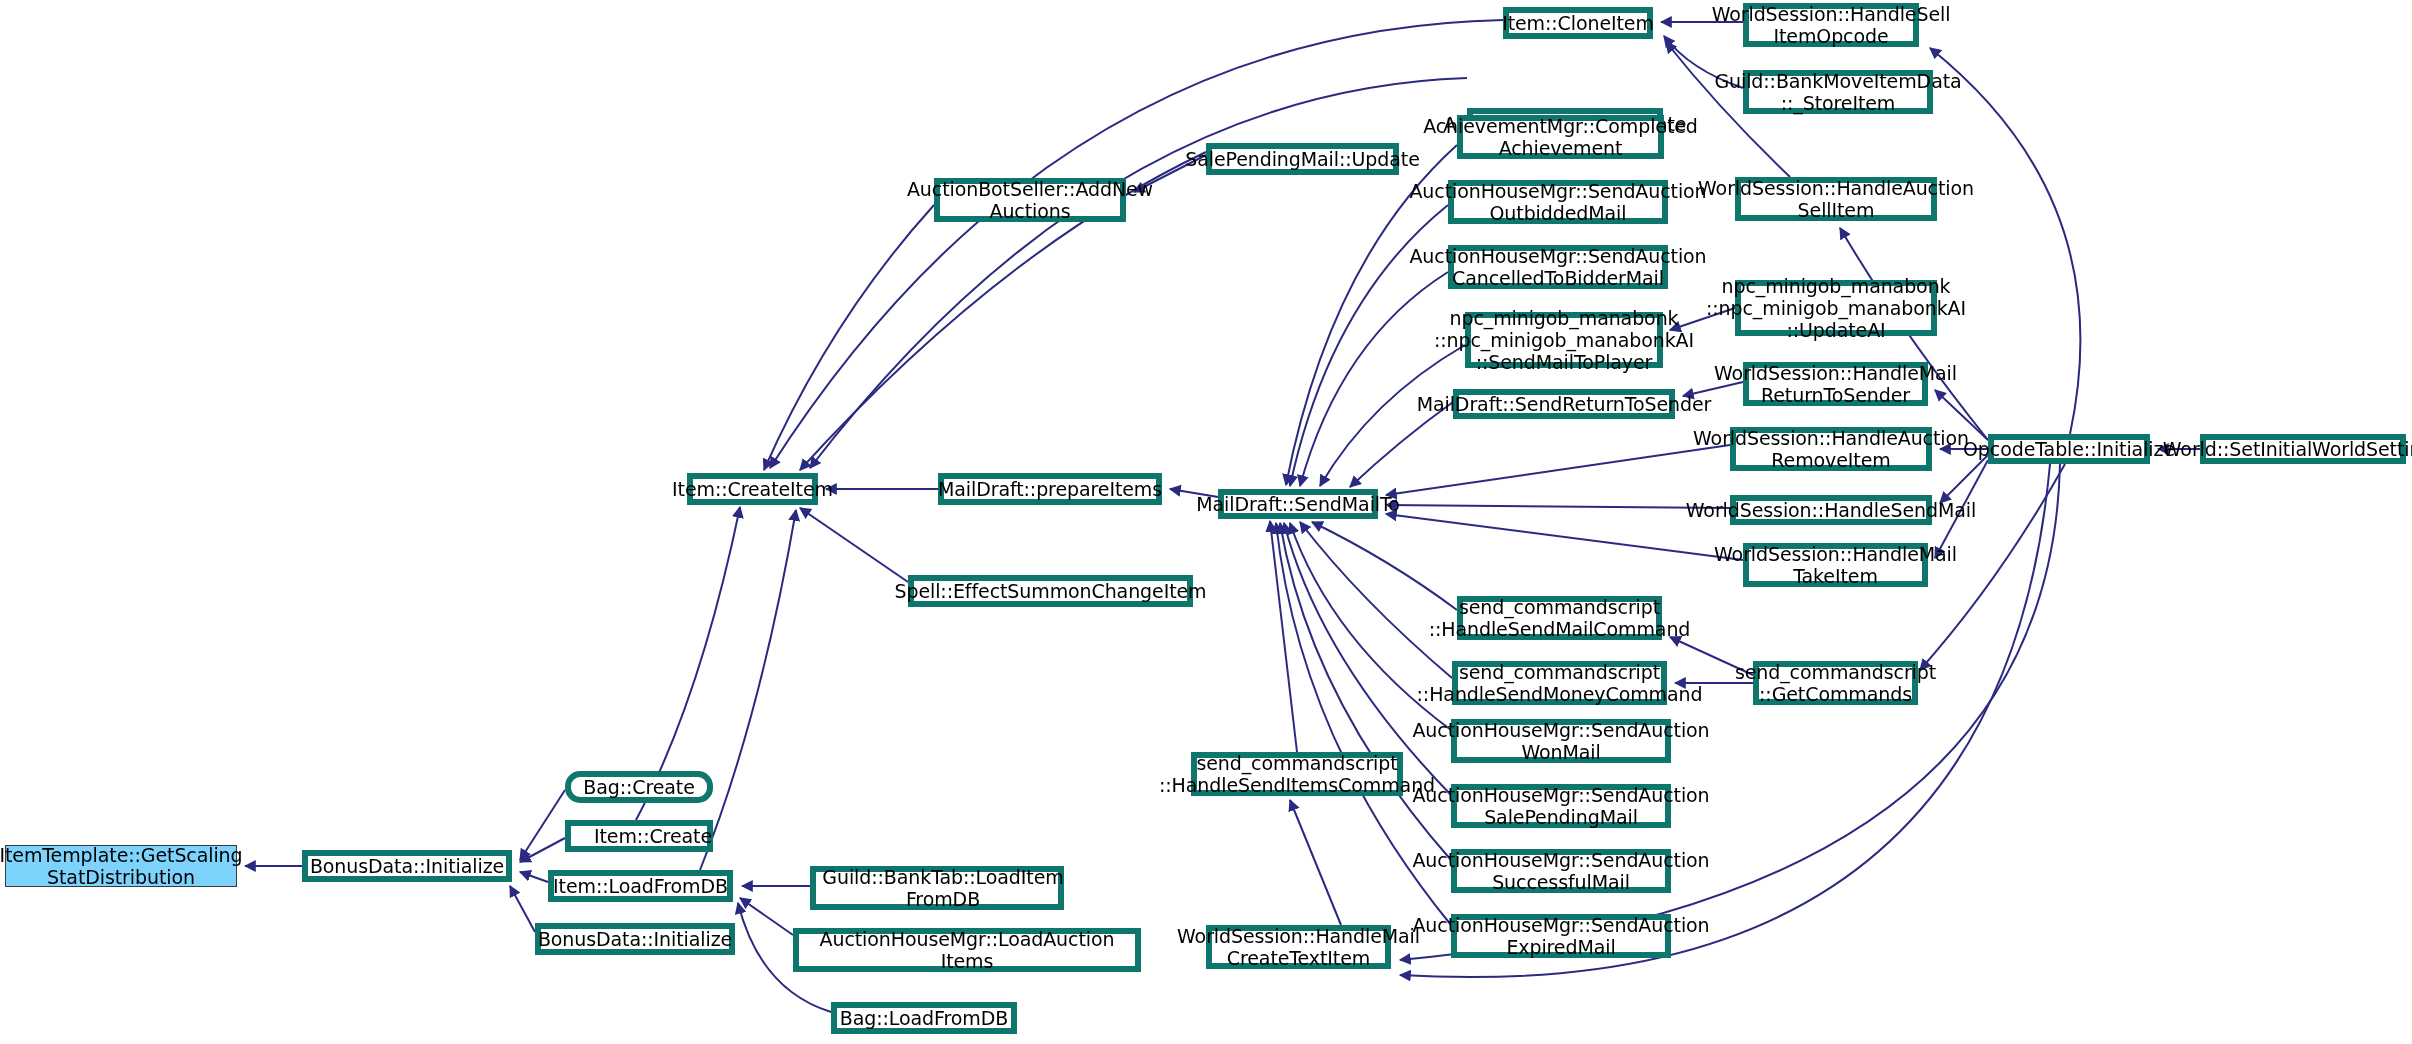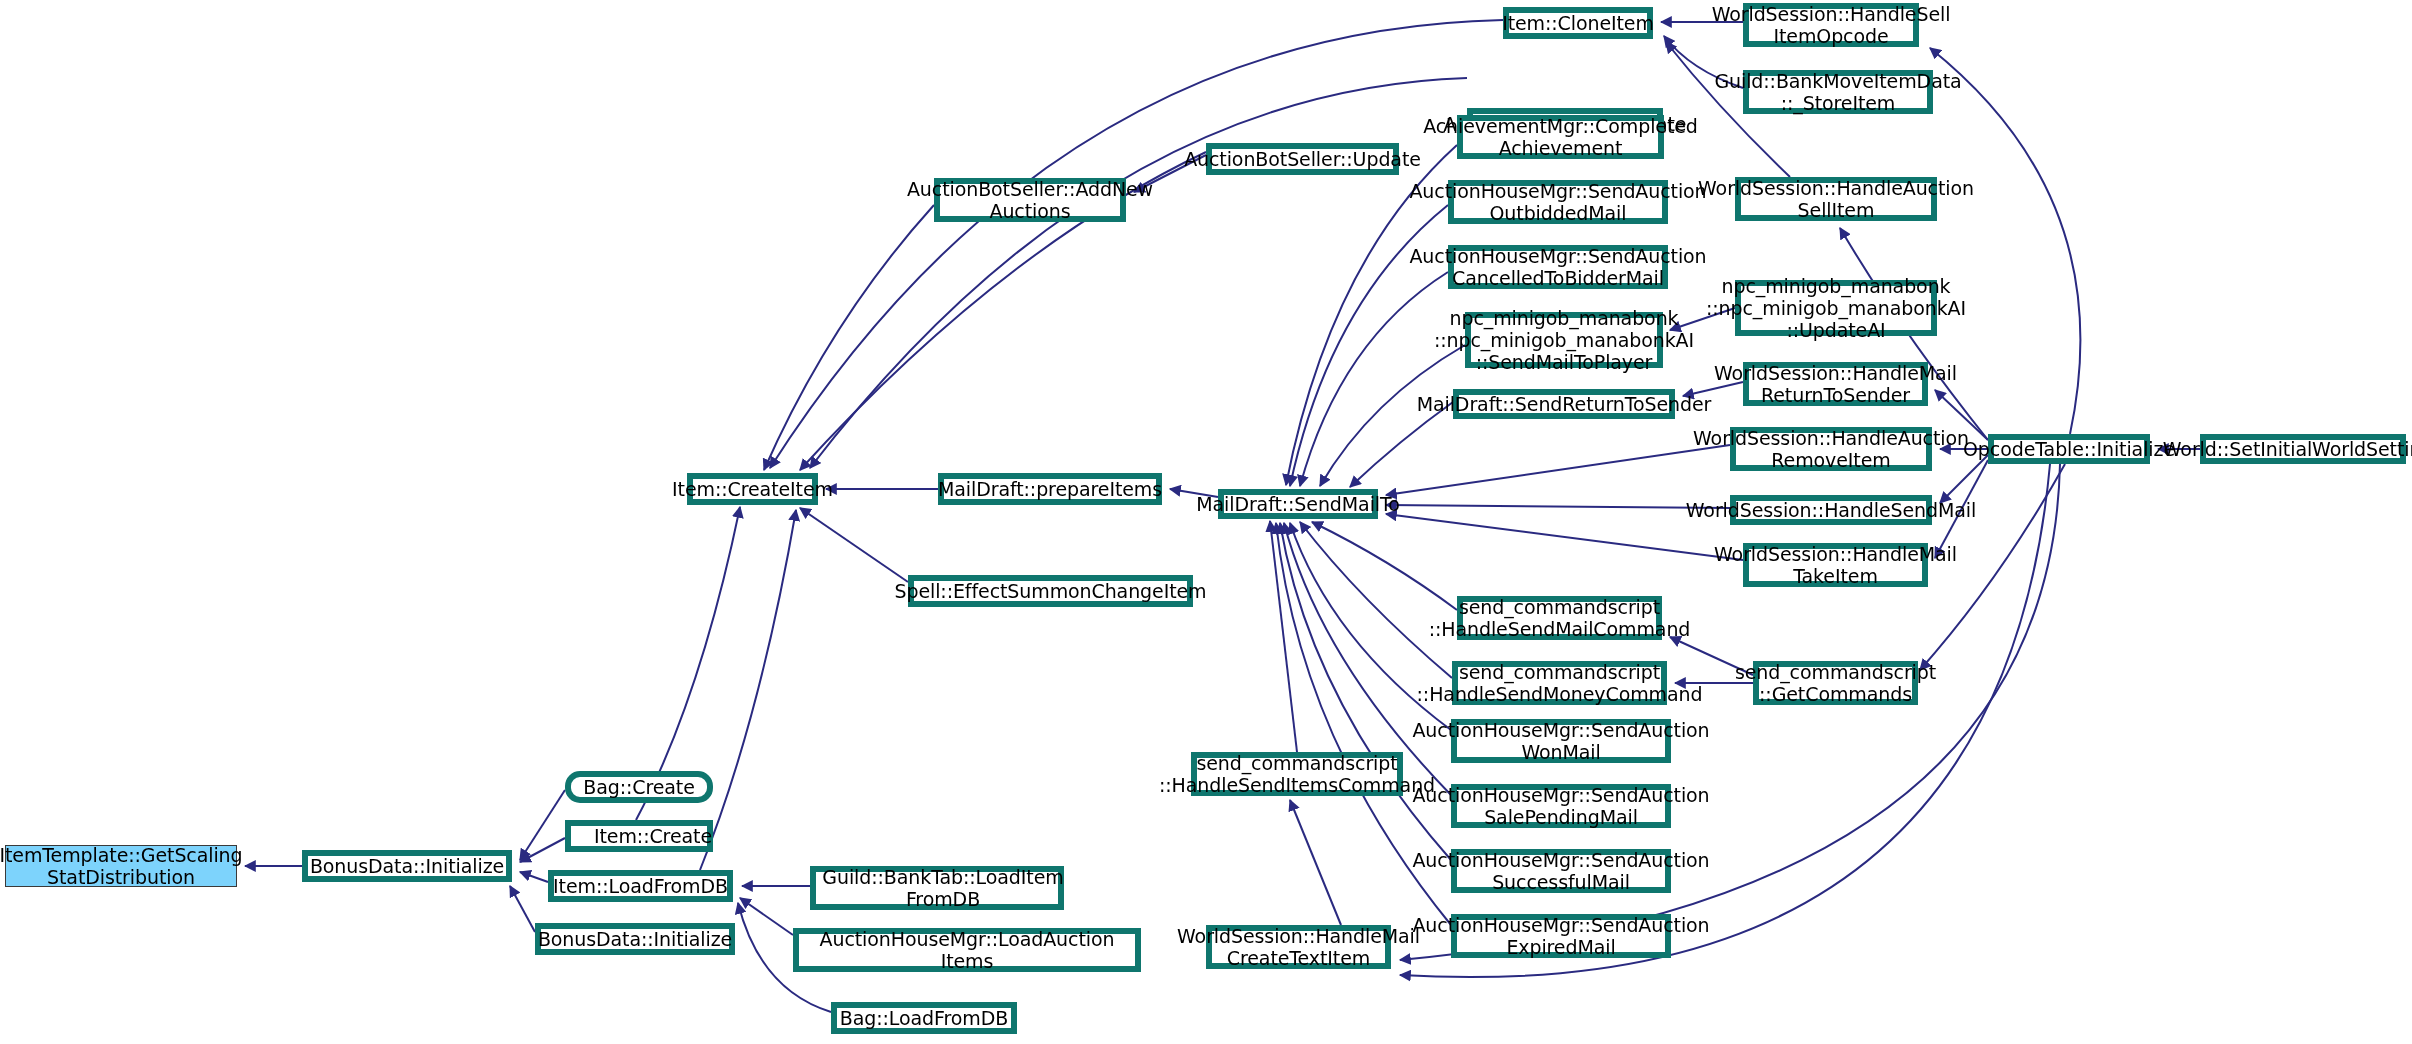--- a/index.html
+++ b/index.html
@@ -119,21 +119,21 @@
       <div class="node" style="left: 810px; top: 866px; width: 254px; height: 44px; padding-left: 16px;">Guild::BankTab::LoadItem
 FromDB</div>
       <div class="node" style="left: 793px; top: 928px; width: 348px; height: 44px;">AuctionHouseMgr::LoadAuction
 Items</div>
       <div class="node" style="left: 831px; top: 1002px; width: 186px; height: 32px;">Bag::LoadFromDB</div>
       <div class="node" style="left: 687px; top: 473px; width: 131px; height: 32px;">Item::CreateItem</div>
       <div class="node" style="left: 938px; top: 473px; width: 224px; height: 32px;">MailDraft::prepareItems</div>
       <div class="node" style="left: 908px; top: 575px; width: 285px; height: 32px;">Spell::EffectSummonChangeItem</div>
       <div class="node" style="left: 934px; top: 178px; width: 192px; height: 44px;">AuctionBotSeller::AddNew
 Auctions</div>
-      <div class="node" style="left: 1206px; top: 143px; width: 193px; height: 32px;">AuctionBotSeller::Update</div>
+      <div class="node" style="left: 1206px; top: 143px; width: 193px; height: 32px;">SalePendingMail::Update</div>
       <div class="node" style="left: 1503px; top: 7px; width: 150px; height: 32px;">Item::CloneItem</div>
       <div class="node" style="left: 1743px; top: 3px; width: 176px; height: 44px;">WorldSession::HandleSell
 ItemOpcode</div>
       <div class="node" style="left: 1743px; top: 70px; width: 190px; height: 44px;">Guild::BankMoveItemData
 ::_StoreItem</div>
       <div class="node" style="left: 1467px; top: 62px; width: 196px; height: 32px; margin-top: 46px;">AuctionHouseBot::Update</div>
       <div class="node" style="left: 1457px; top: 115px; width: 207px; height: 44px;">AchievementMgr::Completed
 Achievement</div>
       <div class="node" style="left: 1448px; top: 180px; width: 220px; height: 44px;">AuctionHouseMgr::SendAuction
 OutbiddedMail</div>

